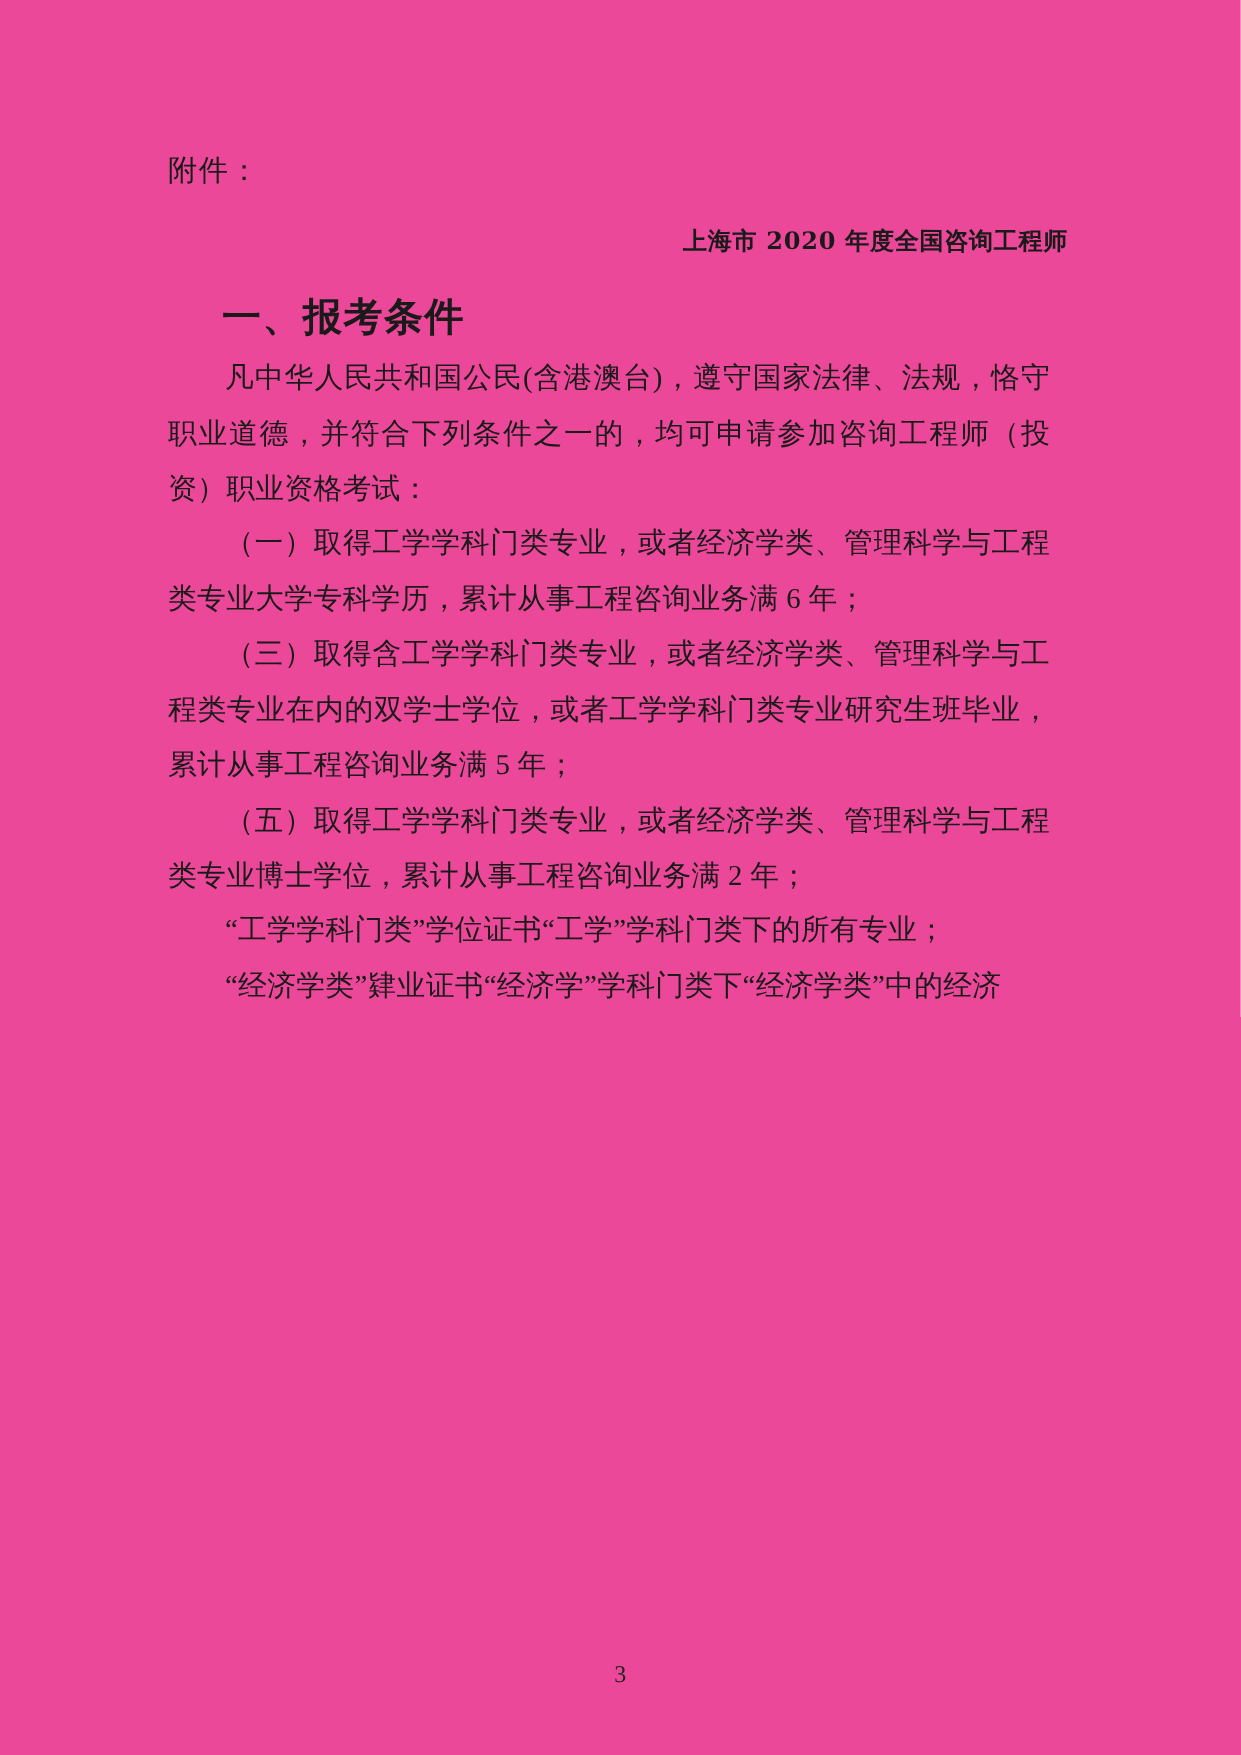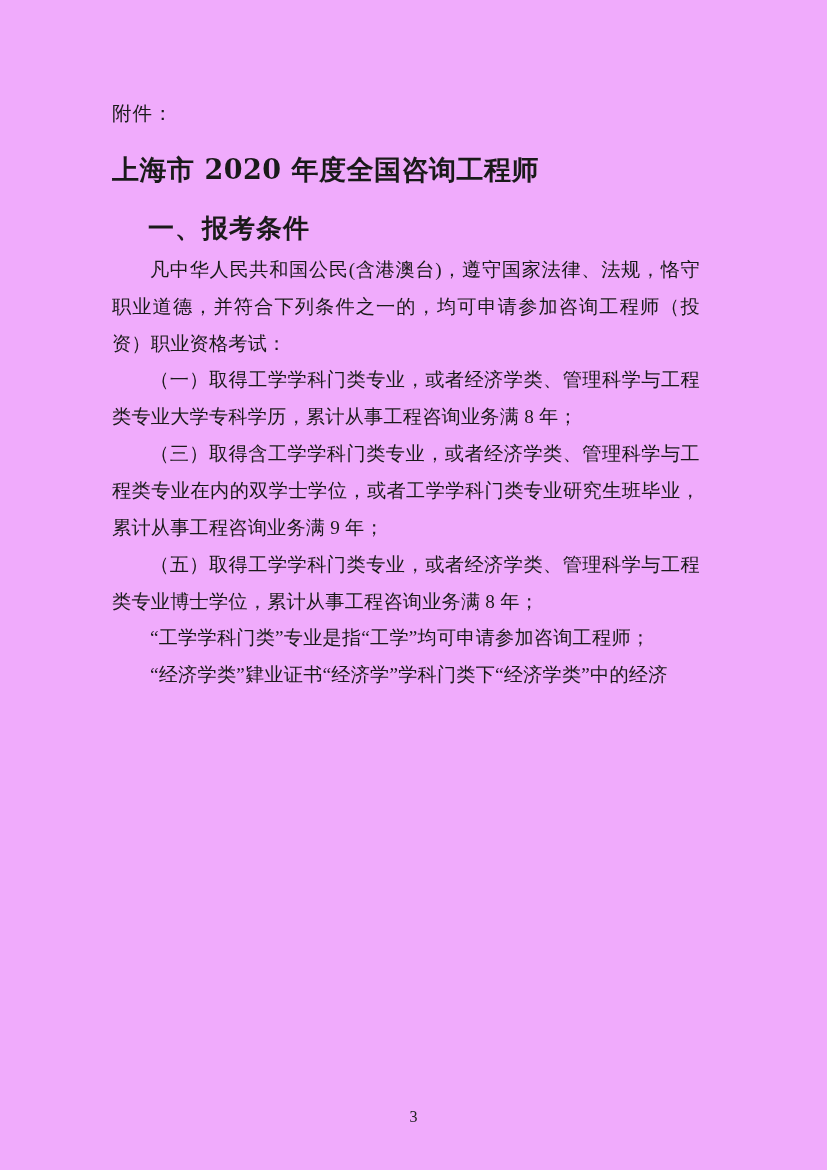--- a/index.html
+++ b/index.html
@@ -14,38 +14,38 @@
     color: #1a1a1a;
     position: relative;
     overflow: hidden;
   }
   .page {
     position: absolute;
     left: 0;
     top: 0;
     width: 827px;
     height: 1170px;
-    background: #f0abfc;
+    background: #ec4899;
   }
   .content {
     position: absolute;
     left: 112px;
     top: 100px;
     width: 600px;
   }
   .attachment-label {
     font-size: 19.5px;
     letter-spacing: 1px;
     margin-bottom: 22px;
     font-family: "Liberation Serif", "DejaVu Serif", serif;
   }
   .doc-title {
-    text-align: left;
+    text-align: right;
     font-weight: bold;
-    font-size: 27px;
+    font-size: 16px;
     line-height: 1.55;
     letter-spacing: 0.5px;
     margin: 0 0 16px 0;
     font-family: "DejaVu Serif", "Liberation Serif", serif;
   }
   .doc-title .line {
     display: block;
   }
   .section-heading {
     font-weight: bold;
@@ -86,29 +86,29 @@
     <div class="attachment-label">附件：</div>
 
     <div class="doc-title">
       <span class="line">上海市 2020 年度全国咨询工程师</span>
     </div>
 
     <div class="section-heading">一、报考条件</div>
 
     <p class="body-text">凡中华人民共和国公民(含港澳台)，遵守国家法律、法规，恪守职业道德，并符合下列条件之一的，均可申请参加咨询工程师（投资）职业资格考试：</p>
 
-    <p class="body-text">（一）取得工学学科门类专业，或者经济学类、管理科学与工程类专业大学专科学历，累计从事工程咨询业务满 8 年；</p>
+    <p class="body-text">（一）取得工学学科门类专业，或者经济学类、管理科学与工程类专业大学专科学历，累计从事工程咨询业务满 6 年；</p>
 
 
-    <p class="body-text">（三）取得含工学学科门类专业，或者经济学类、管理科学与工程类专业在内的双学士学位，或者工学学科门类专业研究生班毕业，累计从事工程咨询业务满 9 年；</p>
+    <p class="body-text">（三）取得含工学学科门类专业，或者经济学类、管理科学与工程类专业在内的双学士学位，或者工学学科门类专业研究生班毕业，累计从事工程咨询业务满 5 年；</p>
 
 
-    <p class="body-text">（五）取得工学学科门类专业，或者经济学类、管理科学与工程类专业博士学位，累计从事工程咨询业务满 8 年；</p>
+    <p class="body-text">（五）取得工学学科门类专业，或者经济学类、管理科学与工程类专业博士学位，累计从事工程咨询业务满 2 年；</p>
 
 
-    <p class="body-text">“工学学科门类”专业是指“工学”均可申请参加咨询工程师；</p>
+    <p class="body-text">“工学学科门类”学位证书“工学”学科门类下的所有专业；</p>
 
     <p class="body-text">“经济学类”肄业证书“经济学”学科门类下“经济学类”中的经济</p>
 
   </div>
 
   <div class="page-number">3</div>
 </div>
 
 </body></html>

